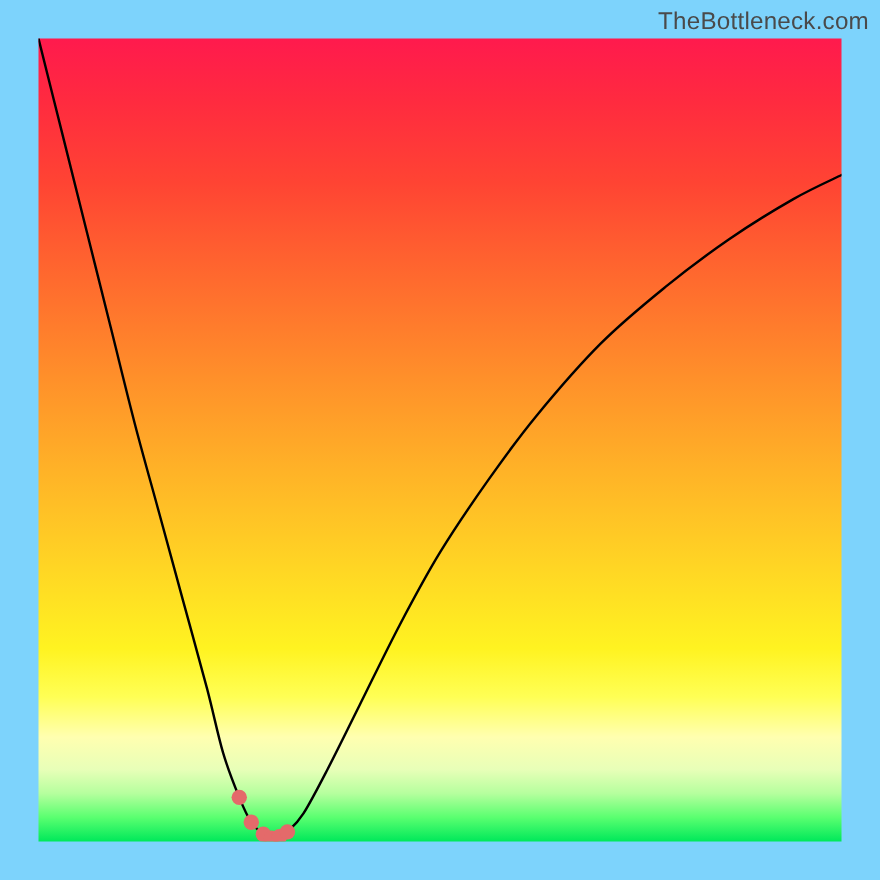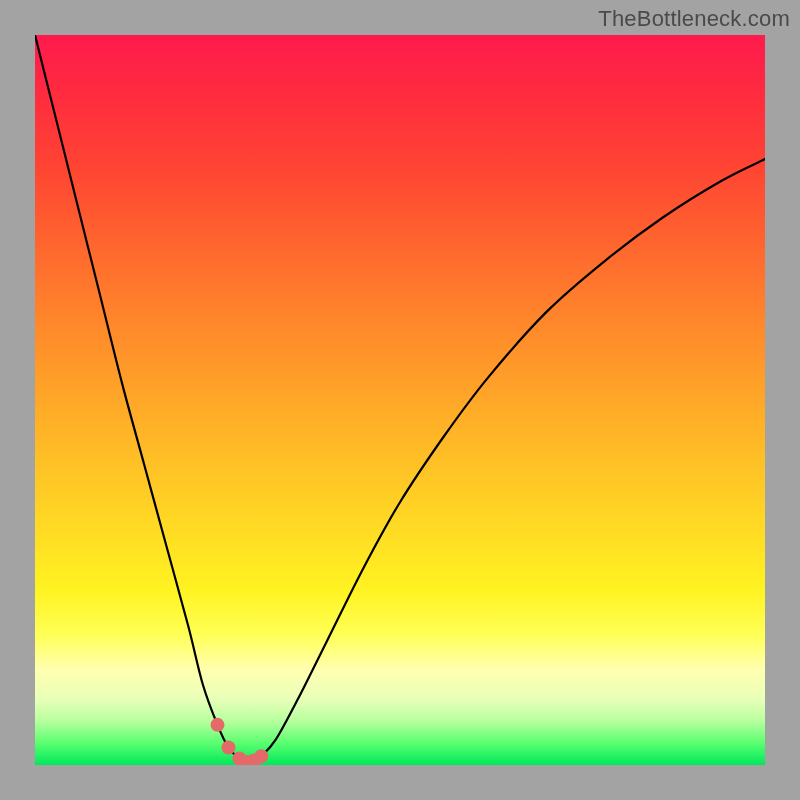--- a/index.html
+++ b/index.html
@@ -8,21 +8,21 @@
     width: 800px;
     height: 800px;
     overflow: hidden;
     background: #000;
     font-family: Arial, Helvetica, sans-serif;
   }
   .frame {
     position: relative;
     width: 800px;
     height: 800px;
-    background: #a3a3a3;
+    background: #7dd3fc;
   }
   .plot-area {
     position: absolute;
     left: 35px;
     top: 35px;
     width: 730px;
     height: 730px;
     background: linear-gradient(to bottom,
       #ff1a4d 0%,
       #ff2b3f 8%,

